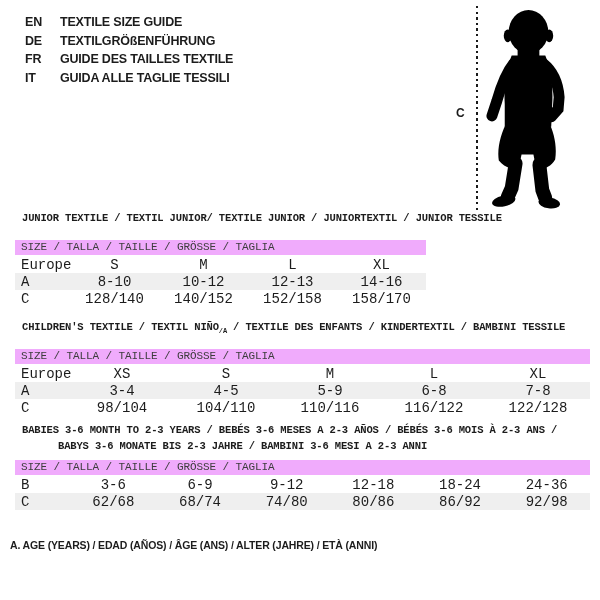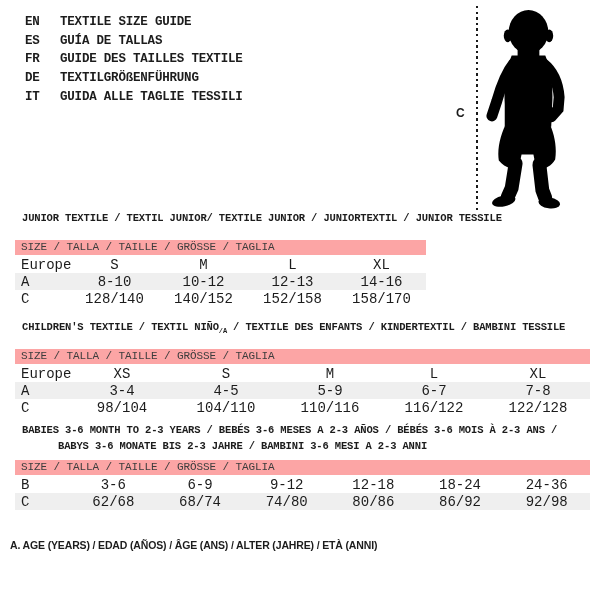--- a/index.html
+++ b/index.html
@@ -3,41 +3,41 @@
 <meta charset="utf-8">
 <style>
   html,body{margin:0;padding:0;background:#fff;}
   .page{
     position:relative;width:600px;height:600px;background:#ffffff;
     font-family:"Liberation Sans",sans-serif;color:#1c1c1c;overflow:hidden;
   }
   
   .lang-list{position:absolute;left:25px;top:13px;}
   .lang-row{display:flex;height:18.6px;align-items:center;
-    font-weight:bold;font-size:12.5px;letter-spacing:-0.2px;font-family:Liberation Mono, monospace;}
+    font-weight:bold;font-size:12.5px;letter-spacing:-0.2px;}
   .lang-code{width:35px;}
   .lang-label{white-space:nowrap;}
   
   .figure{position:absolute;left:455px;top:6px;width:145px;height:212px;}
   .dotted-line{position:absolute;left:21px;top:0;width:2px;height:207px;
     background:repeating-linear-gradient(to bottom,#1a1a1a 0 2.5px,transparent 2.5px 5.6px);}
   .c-label{position:absolute;left:1px;top:100px;font-size:12px;font-weight:bold;}
   .figure svg{position:absolute;left:27px;top:3px;}
   
   .section{position:absolute;left:15px;font-family:Liberation Mono, monospace;}
   .sec1{top:212px;width:411px;}
   .sec2{top:321px;width:575px;}
   .sec3{top:424px;width:575px;}
   .tbl-title{margin:0 0 0 7px;font-size:10.5px;font-weight:bold;
     letter-spacing:-0.15px;white-space:nowrap;line-height:13px;}
   .tbl-title sub{font-size:7px;}
   .sec1 .size-bar{margin-top:15px;}
   .sec2 .size-bar{margin-top:11px;}
   .sec3 .size-bar{margin-top:7px;}
-  .size-bar{height:15px;line-height:15px;background:#fca5a5;color:#3d3d3d;
+  .size-bar{height:15px;line-height:15px;background:#f0abfc;color:#3d3d3d;
     padding-left:6px;font-size:11px;letter-spacing:-0.1px;margin-bottom:1px;}
   .trow{display:flex;height:17px;align-items:center;font-size:14px;}
   .trow.alt{background:#efefef;}
   .trow .lbl{width:55px;padding-left:6px;box-sizing:border-box;}
   .trow .cell{flex:1;text-align:center;}
   
   .notes{position:absolute;left:10px;top:537px;}
   .note-line{height:16px;line-height:16px;font-size:10.5px;font-weight:bold;
     letter-spacing:-0.15px;white-space:nowrap;}
 </style>
@@ -45,30 +45,26 @@
 <body>
 
 <div class="page">
 
   <div class="lang-list">
     <div class="lang-row">
       <span class="lang-code">EN</span>
       <span class="lang-label">TEXTILE SIZE GUIDE</span>
     </div>
     <div class="lang-row">
-      <span class="lang-code">ES</span>
-      <span class="lang-label">GUÍA DE TALLAS</span>
+      <span class="lang-code">DE</span>
+      <span class="lang-label">TEXTILGRÖßENFÜHRUNG</span>
     </div>
     <div class="lang-row">
       <span class="lang-code">FR</span>
       <span class="lang-label">GUIDE DES TAILLES TEXTILE</span>
-    </div>
-    <div class="lang-row">
-      <span class="lang-code">DE</span>
-      <span class="lang-label">TEXTILGRÖßENFÜHRUNG</span>
     </div>
     <div class="lang-row">
       <span class="lang-code">IT</span>
       <span class="lang-label">GUIDA ALLE TAGLIE TESSILI</span>
     </div>
   </div>
 
   <div class="figure">
     <div class="dotted-line"></div>
     <span class="c-label">C</span>
@@ -127,21 +123,21 @@
       <span class="cell">S</span>
       <span class="cell">M</span>
       <span class="cell">L</span>
       <span class="cell">XL</span>
     </div>
     <div class="trow alt">
       <span class="lbl">A</span>
       <span class="cell">3-4</span>
       <span class="cell">4-5</span>
       <span class="cell">5-9</span>
-      <span class="cell">6-7</span>
+      <span class="cell">6-8</span>
       <span class="cell">7-8</span>
     </div>
     <div class="trow">
       <span class="lbl">C</span>
       <span class="cell">98/104</span>
       <span class="cell">104/110</span>
       <span class="cell">110/116</span>
       <span class="cell">116/122</span>
       <span class="cell">122/128</span>
     </div>

